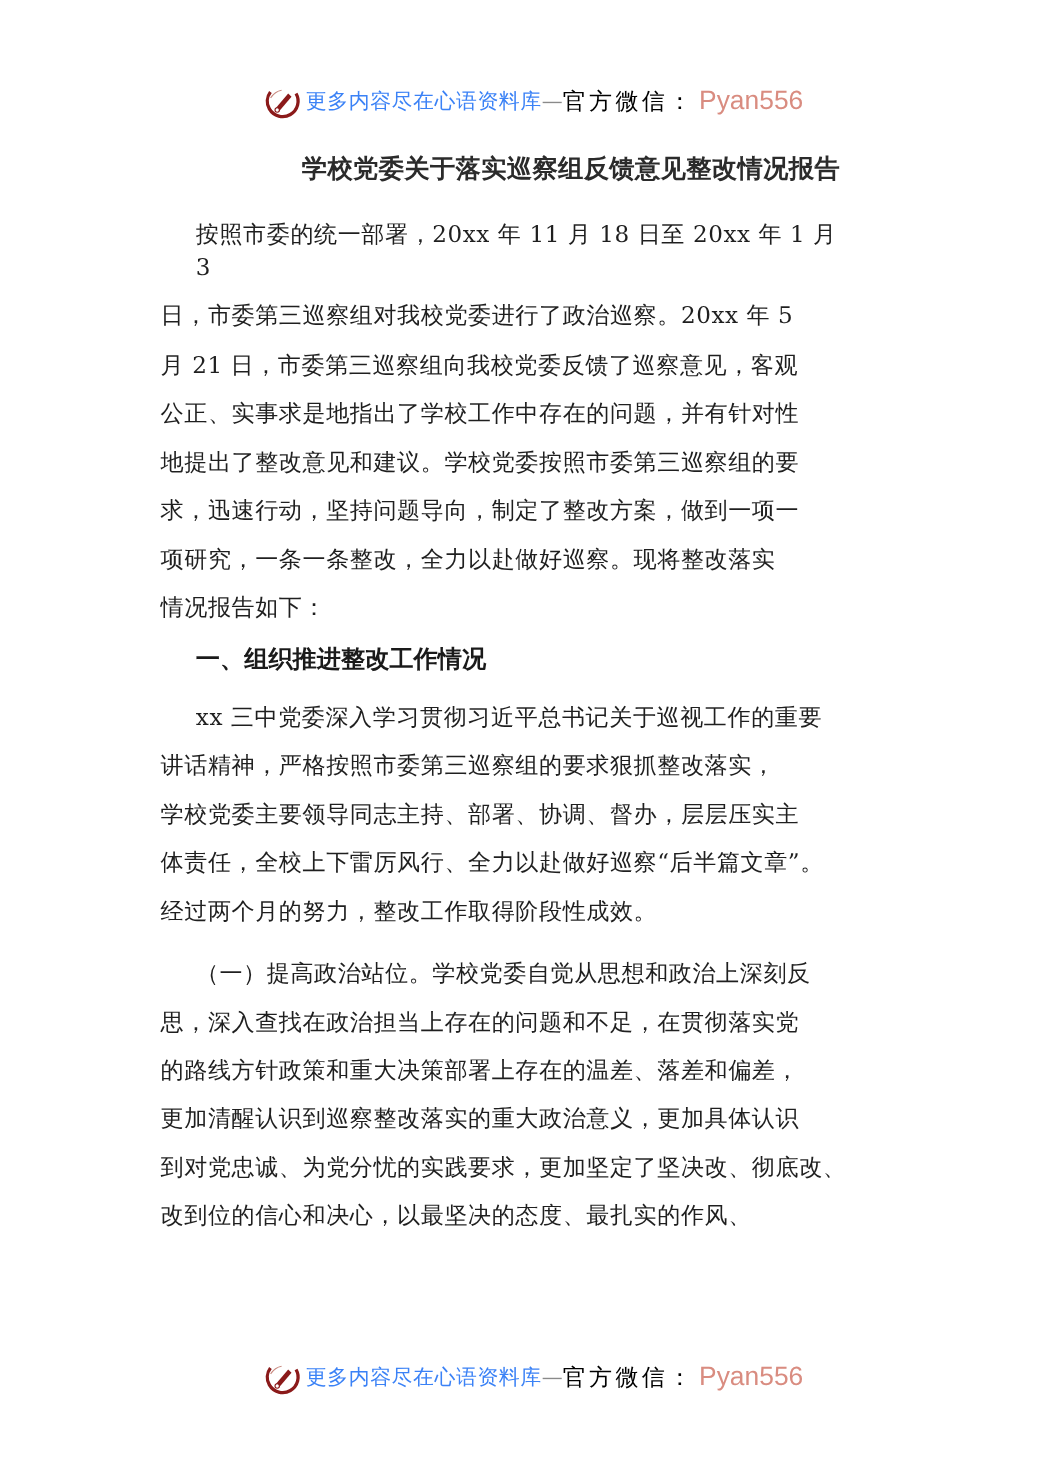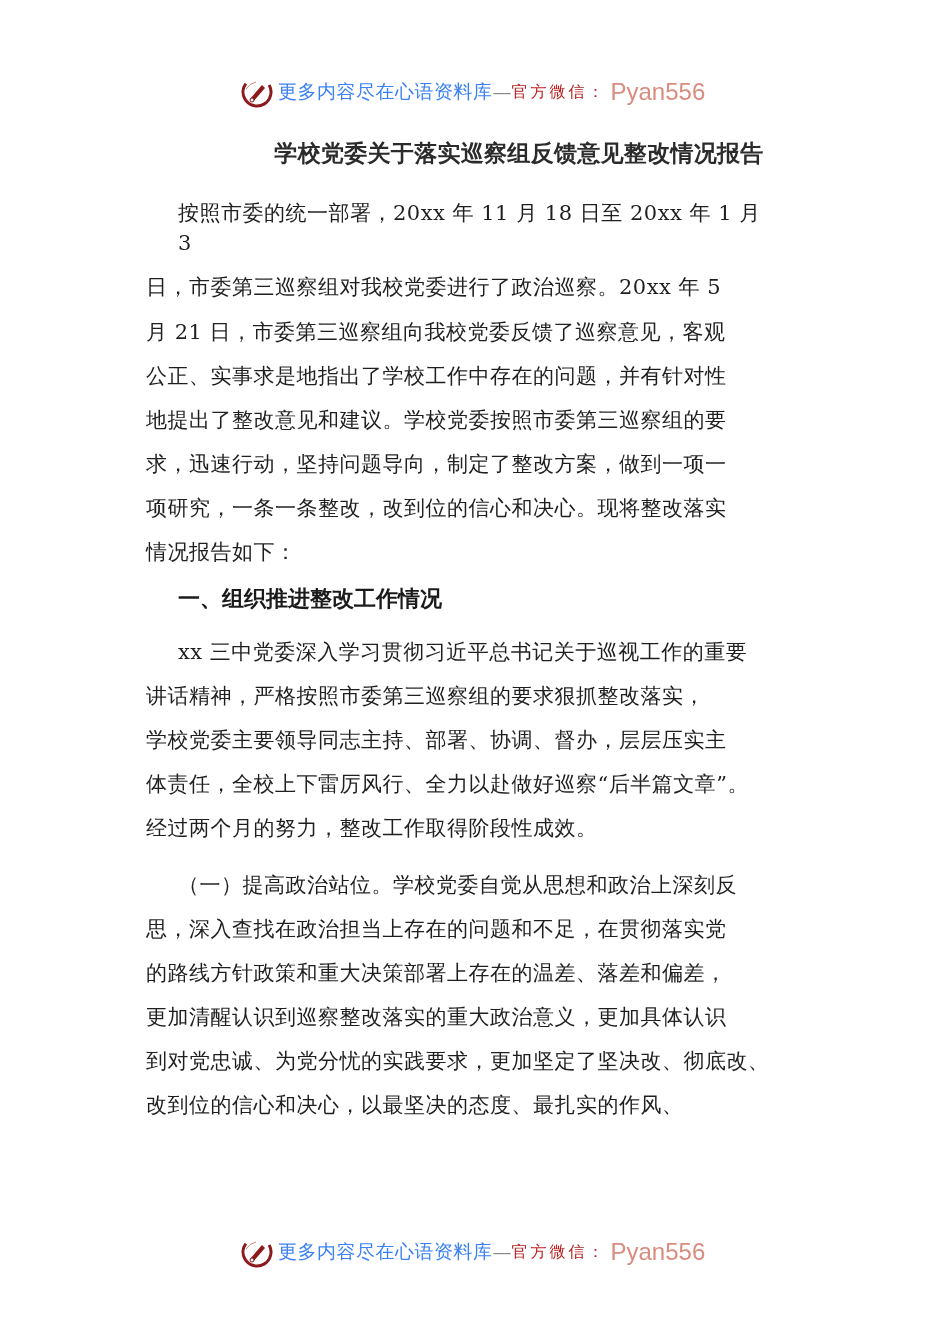--- a/index.html
+++ b/index.html
@@ -36,22 +36,22 @@
       font-size: 19px;
       color: #3b82f6;
       letter-spacing: 0.5px;
     }
     .banner .dash {
       font-size: 19px;
       color: #8a8a8a;
     }
     .banner .wechat-label {
       font-family: "DejaVu Serif", serif;
-      font-size: 16px;
-      color: #b91c1c;
+      font-size: 21px;
+      color: #000000;
       letter-spacing: 3px;
     }
     .banner .wechat-id {
       font-family: "Liberation Sans", sans-serif;
       font-size: 24px;
       color: #d98c80;
       margin-left: 4px;
     }
     .doc-title {
       position: absolute;
@@ -106,21 +106,21 @@
 <div class="doc-title">学校党委关于落实巡察组反馈意见整改情况报告</div>
 
 <div>
   <div class="line indent" style="top:198px">按照市委的统一部署，20xx 年 11 月 18 日至 20xx 年 1 月</div>
   <div class="line indent" style="top:228px">3</div>
   <div class="line" style="top:272px">日，市委第三巡察组对我校党委进行了政治巡察。20xx 年 5</div>
   <div class="line" style="top:317px">月 21 日，市委第三巡察组向我校党委反馈了巡察意见，客观</div>
   <div class="line" style="top:361px">公正、实事求是地指出了学校工作中存在的问题，并有针对性</div>
   <div class="line" style="top:405px">地提出了整改意见和建议。学校党委按照市委第三巡察组的要</div>
   <div class="line" style="top:449px">求，迅速行动，坚持问题导向，制定了整改方案，做到一项一</div>
-  <div class="line" style="top:493px">项研究，一条一条整改，改到位的信心和决心。现将整改落实</div>
+  <div class="line" style="top:493px">项研究，一条一条整改，全力以赴做好巡察。现将整改落实</div>
   <div class="line" style="top:537px">情况报告如下：</div>
 </div>
 
 <div class="heading" style="top:584px">一、组织推进整改工作情况</div>
 
 <div>
   <div class="line indent" style="top:637px">xx 三中党委深入学习贯彻习近平总书记关于巡视工作的重要</div>
   <div class="line" style="top:681px">讲话精神，严格按照市委第三巡察组的要求狠抓整改落实，</div>
   <div class="line" style="top:725px">学校党委主要领导同志主持、部署、协调、督办，层层压实主</div>
   <div class="line" style="top:769px">体责任，全校上下雷厉风行、全力以赴做好巡察“后半篇文章”。</div>

